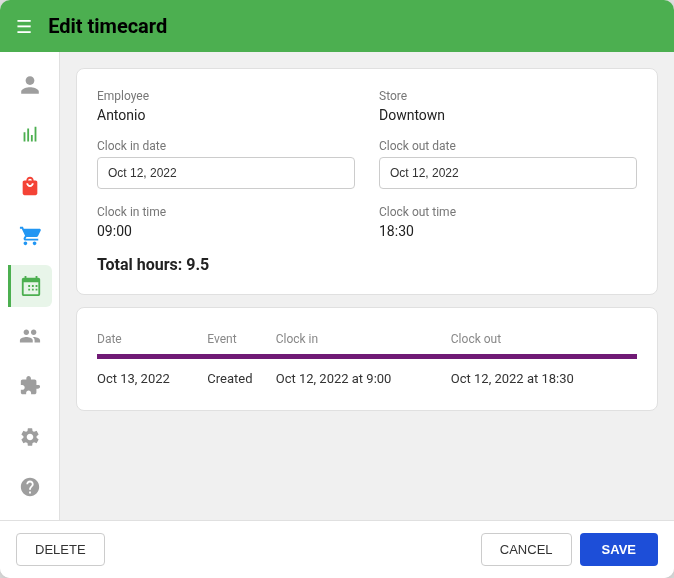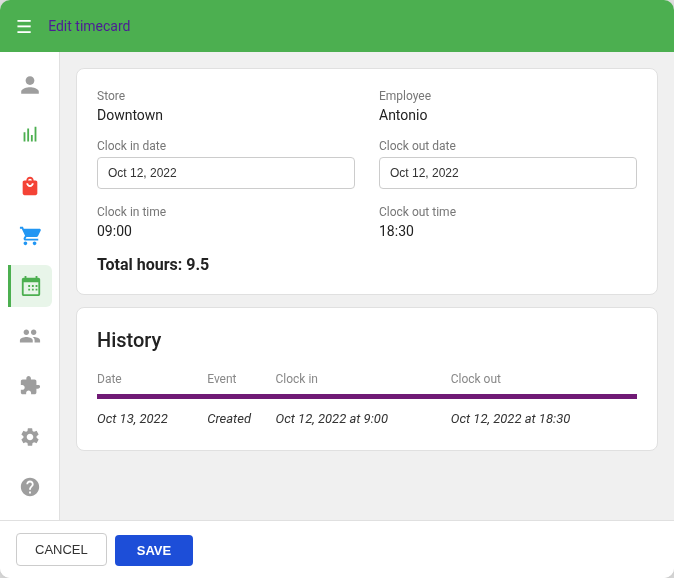--- a/index.html
+++ b/index.html
@@ -30,23 +30,23 @@
       padding: 0 16px;
       gap: 16px;
       flex-shrink: 0;
     }
     .header-menu-icon {
       color: white;
       font-size: 18px;
       cursor: pointer;
     }
     .header-title {
-      color: #4c1d95;
-      font-size: 14px;
-      font-weight: 400;
+      color: #000000;
+      font-size: 20px;
+      font-weight: 700;
     }
     .body {
       display: flex;
       flex: 1;
       overflow: hidden;
     }
     .sidebar {
       width: 60px;
       background: white;
       display: flex;
@@ -133,21 +133,20 @@
       font-size: 12px;
       color: #888;
       font-weight: 400;
       padding: 4px 0 8px 0;
       border-bottom: 5px solid #701a75;
     }
     .history-table td {
       padding: 12px 0 4px 0;
       font-size: 13px;
       color: #333;
-      font-style: italic;
     }
     .footer {
       background: white;
       border-top: 1px solid #e0e0e0;
       padding: 12px 16px;
       display: flex;
       justify-content: space-between;
       align-items: center;
       flex-shrink: 0;
     }
@@ -157,21 +156,20 @@
       background: white;
       border-radius: 4px;
       cursor: pointer;
       font-size: 13px;
       font-weight: 500;
       color: #333;
     }
     .btn-group {
       display: flex;
       gap: 8px;
-      align-items: flex-end;
     }
     .btn-cancel {
       padding: 8px 18px;
       border: 1px solid #ccc;
       background: white;
       border-radius: 4px;
       cursor: pointer;
       font-size: 13px;
       font-weight: 500;
       color: #333;
@@ -260,27 +258,27 @@
           </svg>
       </div>
     </div>
 
     <div class="main">
 
       <div class="card">
 
         <div class="form-row">
           <div class="form-group">
+            <div class="form-label">Employee</div>
+            <div class="form-value">Antonio</div>
+          </div>
+          <div class="form-group">
             <div class="form-label">Store</div>
             <div class="form-value">Downtown</div>
           </div>
-          <div class="form-group">
-            <div class="form-label">Employee</div>
-            <div class="form-value">Antonio</div>
-          </div>
         </div>
 
         <div class="form-row">
           <div class="form-group">
             <div class="form-label">Clock in date</div>
             <input type="text" class="form-input-date" value="Oct 12, 2022" style="">
           </div>
           <div class="form-group">
             <div class="form-label">Clock out date</div>
             <input type="text" class="form-input-date" value="Oct 12, 2022" style="">
@@ -295,21 +293,20 @@
           <div class="form-group">
             <div class="form-label">Clock out time</div>
             <div class="form-value">18:30</div>
           </div>
         </div>
 
         <div class="total-hours">Total hours: 9.5</div>
       </div>
 
       <div class="card">
-        <div class="history-title">History</div>
         <table class="history-table">
           <thead>
             <tr>
               <th>Date</th>
               <th>Event</th>
               <th>Clock in</th>
               <th>Clock out</th>
             </tr>
           </thead>
           <tbody>
@@ -319,18 +316,19 @@
               <td>Oct 12, 2022 at 9:00</td>
               <td>Oct 12, 2022 at 18:30</td>
             </tr>
           </tbody>
         </table>
       </div>
     </div>
   </div>
 
   <div class="footer">
+    <button class="btn-delete">DELETE</button>
     <div class="btn-group">
       <button class="btn-cancel">CANCEL</button>
       <button class="btn-save">SAVE</button>
     </div>
   </div>
 </div>
 
 </body></html>

